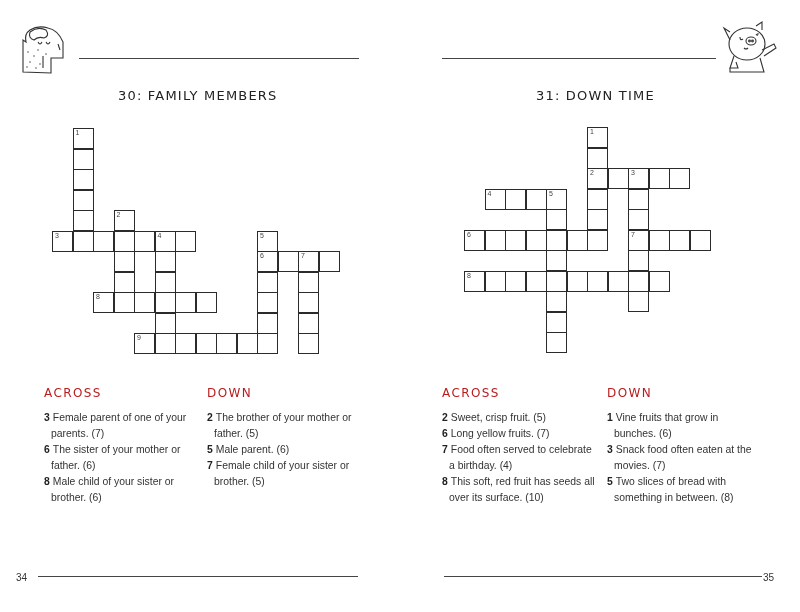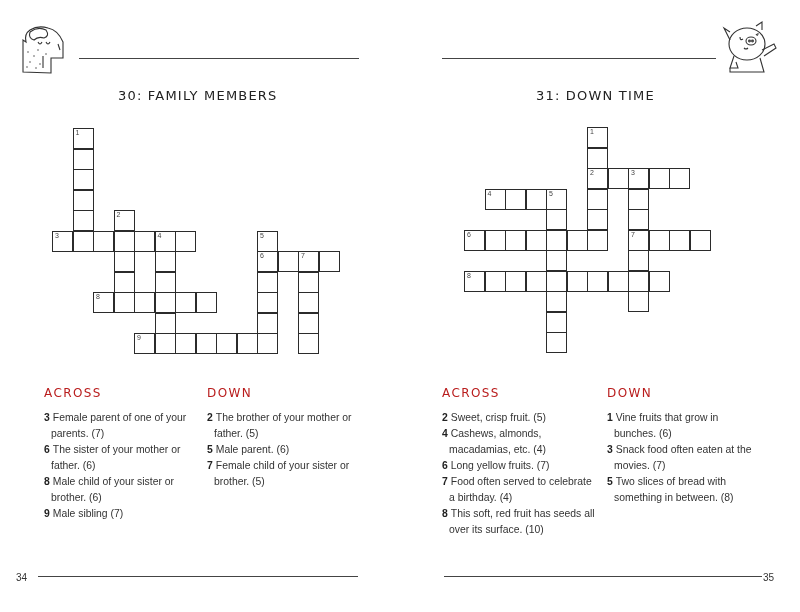--- a/index.html
+++ b/index.html
@@ -116,21 +116,20 @@
       <div class="cell" style="left: 236.5px; top: 333px;"></div>
     </div>
 
   <div class="heading" style="left:44px">ACROSS</div>
   <div class="heading" style="left:207px">DOWN</div>
 
   <div class="clues" style="left:44px;width:150px">
     <div class="clue"><span class="n">3</span><span>Female parent of one of your parents. (7)</span></div>
     <div class="clue"><span class="n">6</span><span>The sister of your mother or father. (6)</span></div>
     <div class="clue"><span class="n">8</span><span>Male child of your sister or brother. (6)</span></div>
-    <div class="clue"><span class="n">9</span><span>Male sibling (7)</span></div>
   </div>
   <div class="clues" style="left:207px;width:155px">
     <div class="clue"><span class="n">2</span><span>The brother of your mother or father. (5)</span></div>
     <div class="clue"><span class="n">5</span><span>Male parent. (6)</span></div>
     <div class="clue"><span class="n">7</span><span>Female child of your sister or brother. (5)</span></div>
   </div>
 
   <div class="pagenum" style="left:16px">34</div>
   <div class="rule" style="left:38px;top:576px;width:320px"></div>
 </div>
@@ -215,21 +214,20 @@
       <div class="cell" style="left: 587px; top: 270.5px;"></div>
       <div class="cell" style="left: 607.5px; top: 270.5px;"></div>
       <div class="cell" style="left: 648.5px; top: 270.5px;"></div>
     </div>
 
   <div class="heading" style="left:42px">ACROSS</div>
   <div class="heading" style="left:207px">DOWN</div>
 
   <div class="clues" style="left:42px;width:158px">
     <div class="clue"><span class="n">2</span><span>Sweet, crisp fruit. (5)</span></div>
-    <div class="clue"><span class="n">4</span><span>Cashews, almonds, macadamias, etc. (4)</span></div>
     <div class="clue"><span class="n">6</span><span>Long yellow fruits. (7)</span></div>
     <div class="clue"><span class="n">7</span><span>Food often served to celebrate a birthday. (4)</span></div>
     <div class="clue"><span class="n">8</span><span>This soft, red fruit has seeds all over its surface. (10)</span></div>
   </div>
   <div class="clues" style="left:207px;width:150px">
     <div class="clue"><span class="n">1</span><span>Vine fruits that grow in bunches. (6)</span></div>
     <div class="clue"><span class="n">3</span><span>Snack food often eaten at the movies. (7)</span></div>
     <div class="clue"><span class="n">5</span><span>Two slices of bread with something in between. (8)</span></div>
   </div>
 

